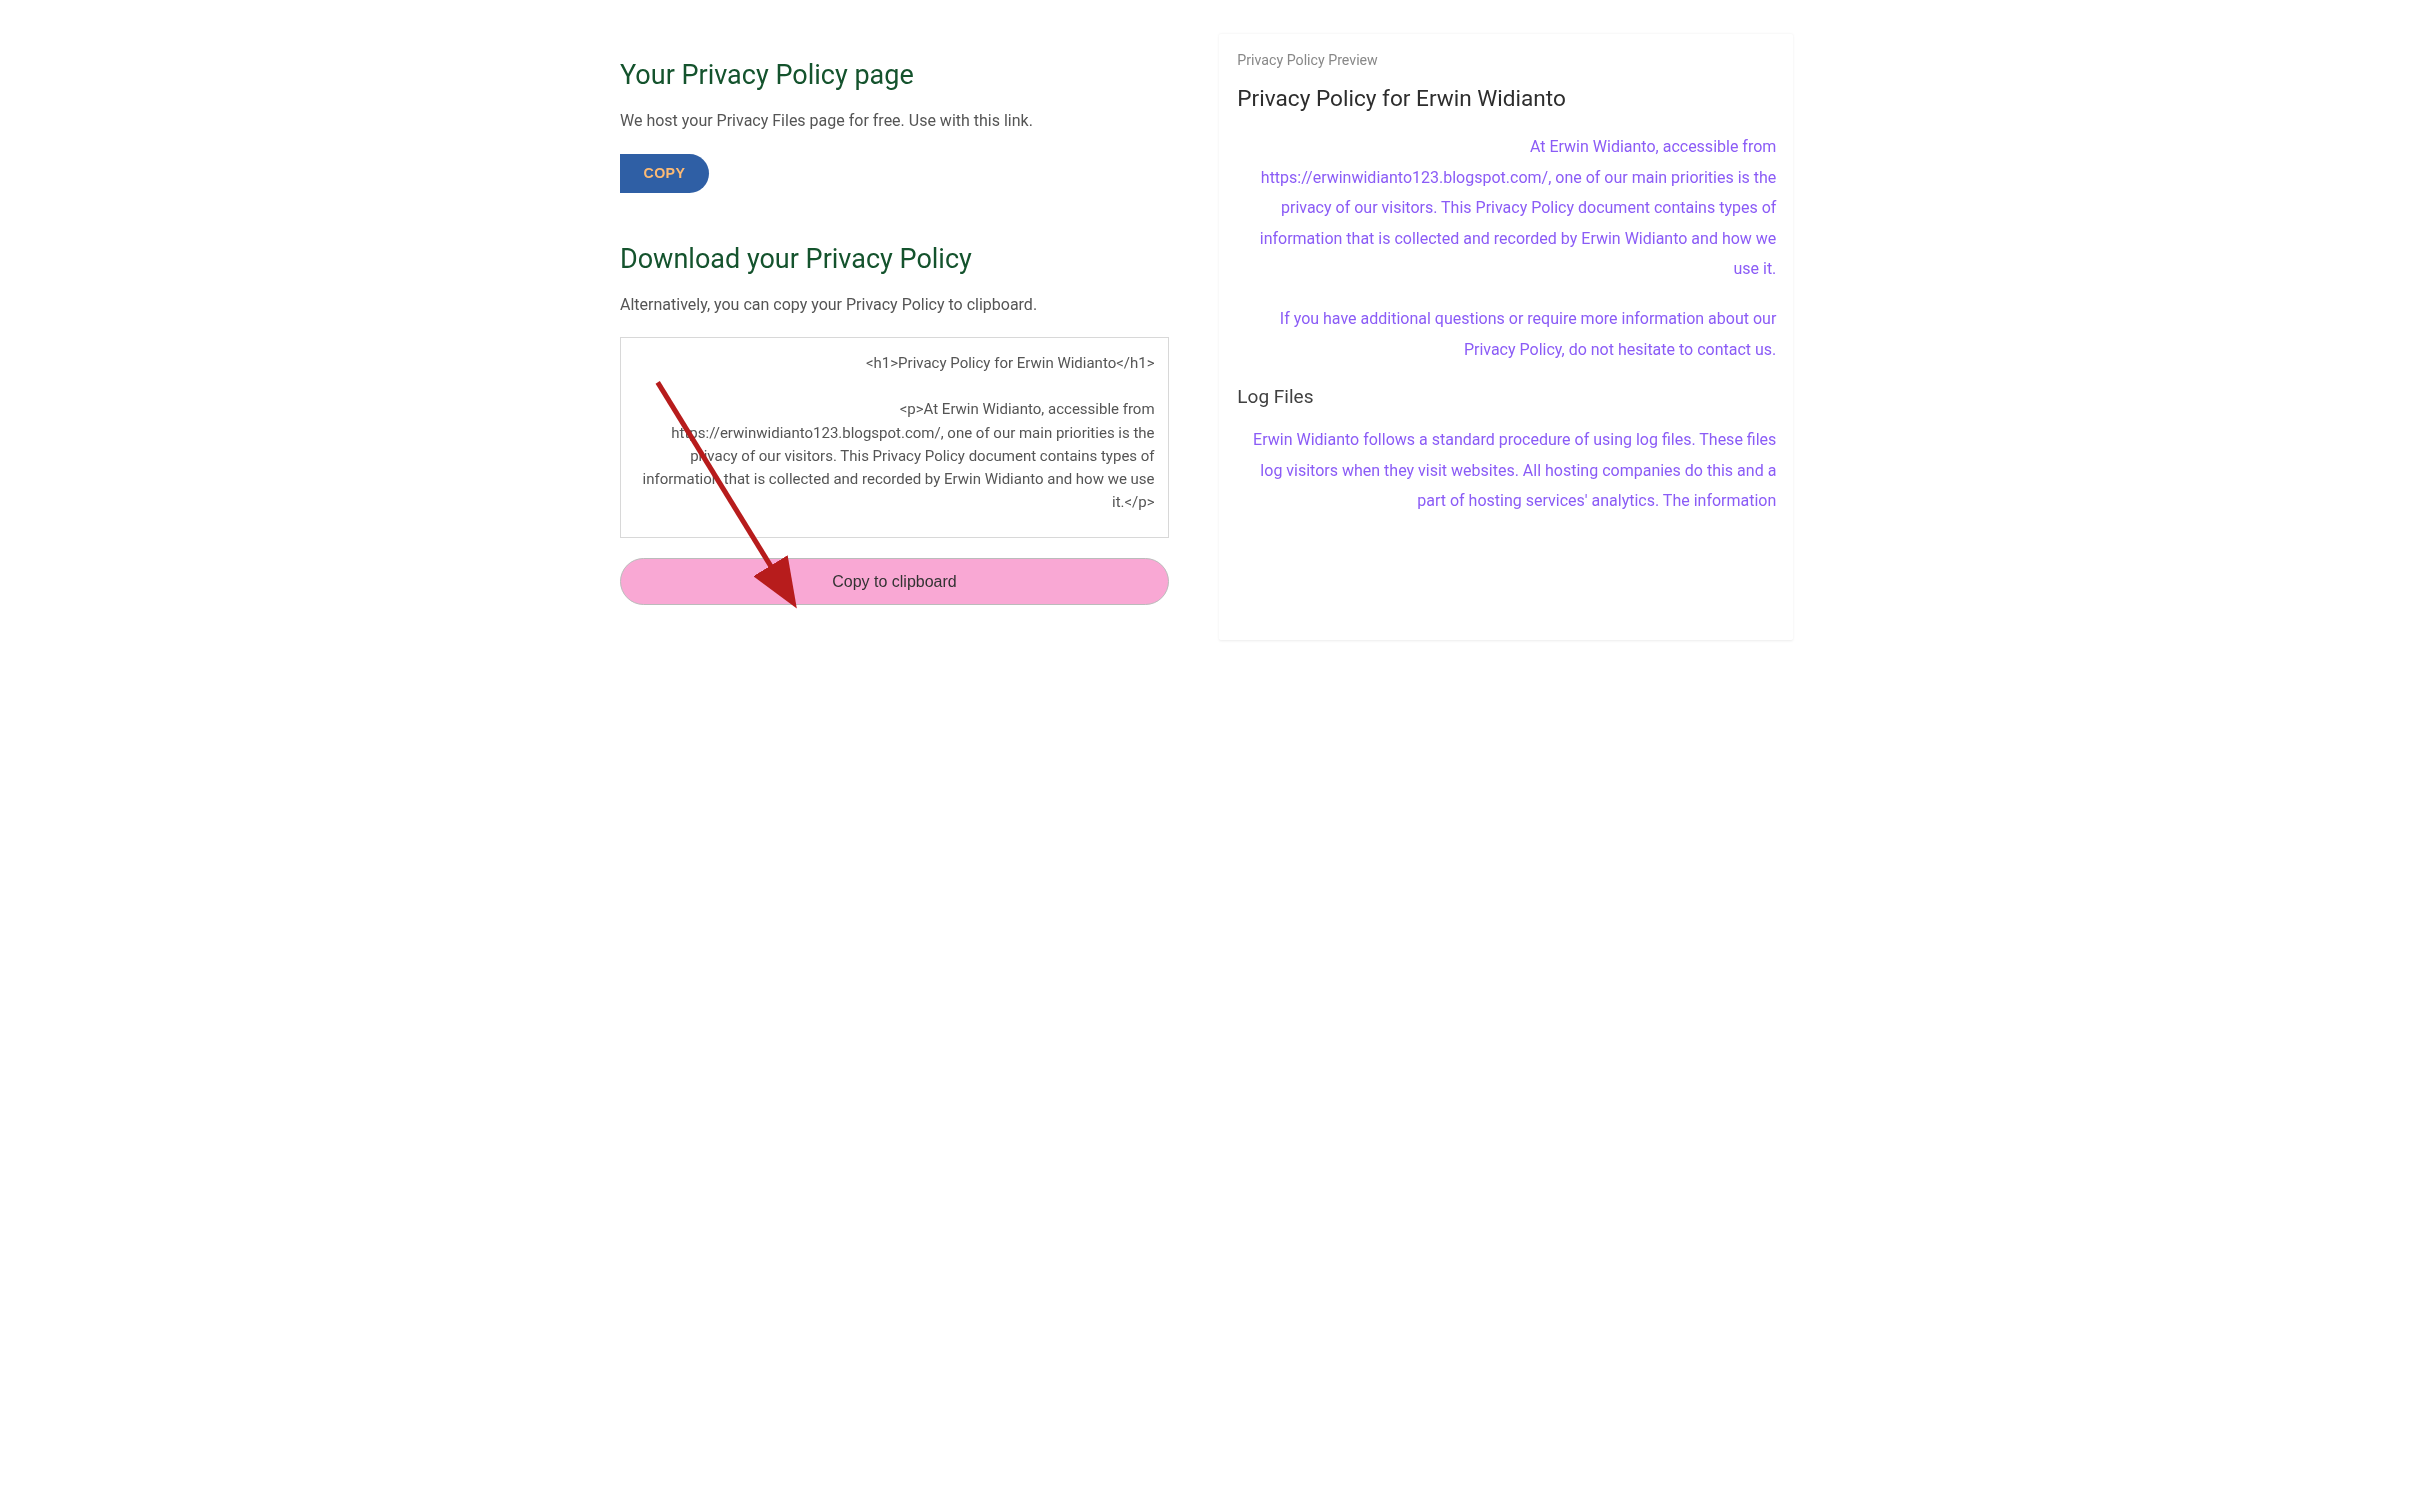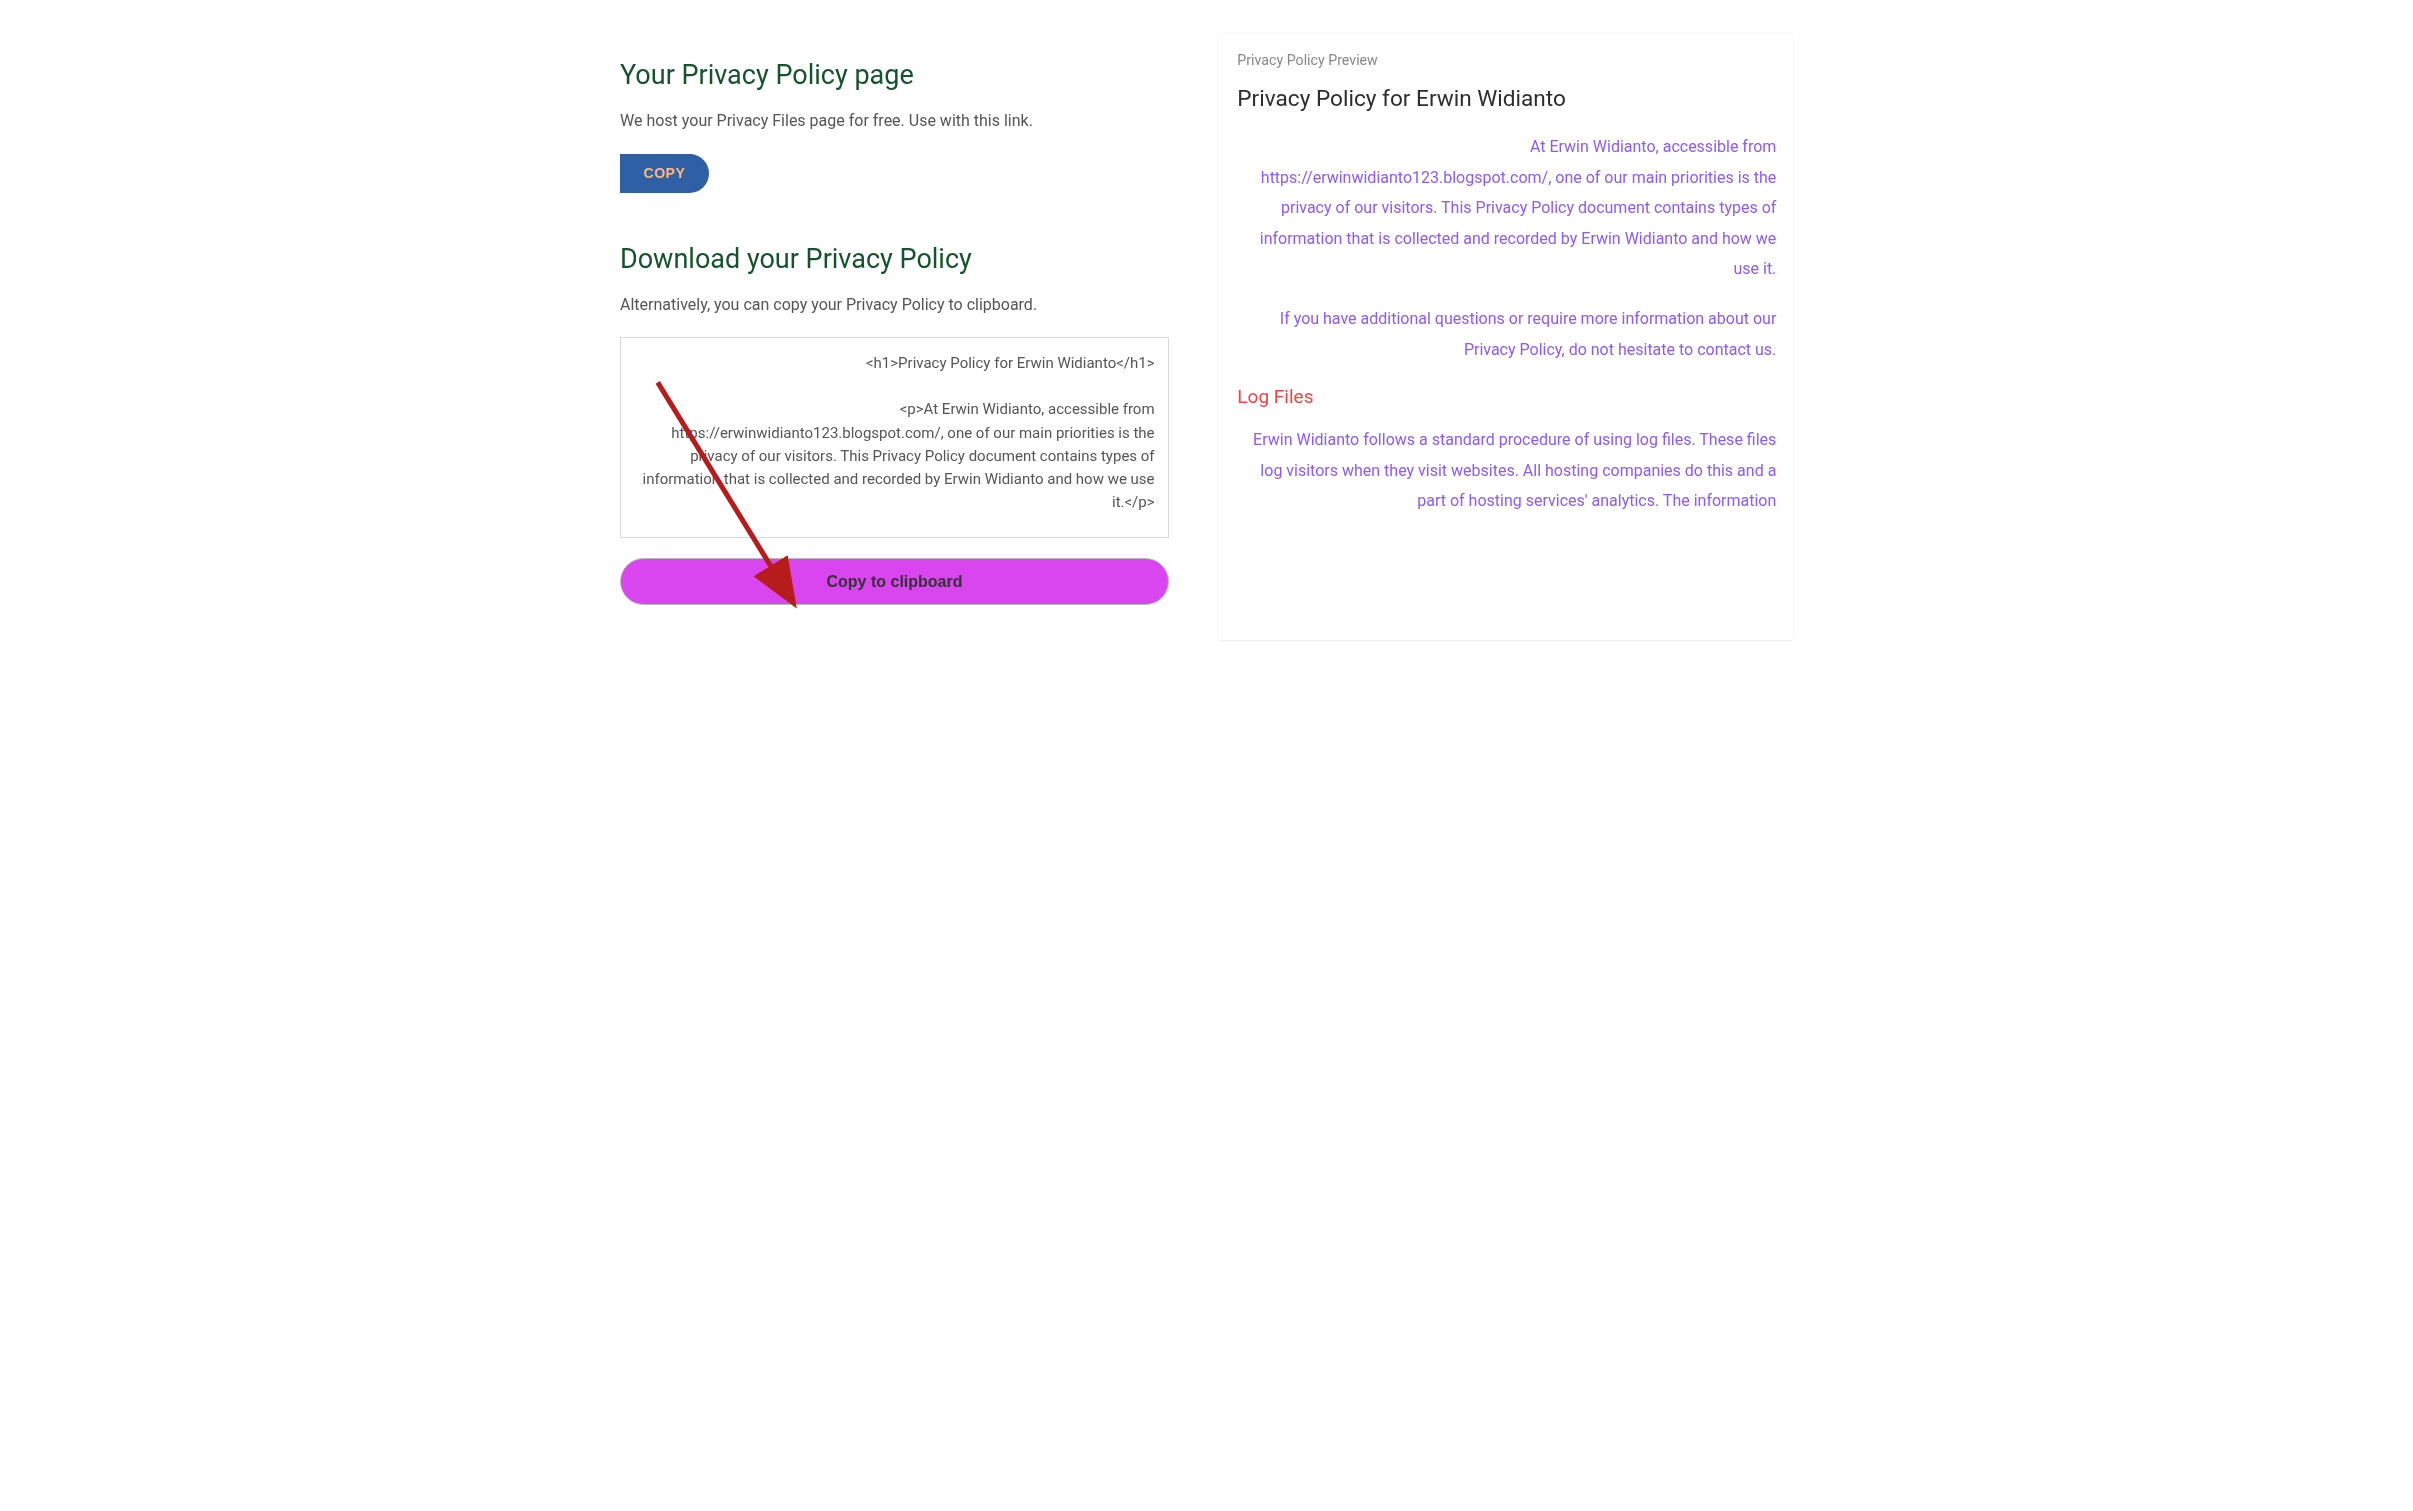--- a/index.html
+++ b/index.html
@@ -79,25 +79,25 @@
       color: #555;
       resize: none;
       font-family: inherit;
       margin-bottom: 17px;
       overflow-y: scroll;
       text-align: right;
     }
     .copy-clipboard-button {
       width: 100%;
       padding: 13.4px;
-      background: #d946ef;
+      background: #f9a8d4;
       border: 0.8px solid #bbb;
       border-radius: 84px;
       font-size: 16px;
-      font-weight: 700;
+      font-weight: 400;
       color: #333;
       cursor: pointer;
     }
     .preview-label {
       text-align: left;
       font-size: 14.2px;
       color: #888;
       margin-bottom: 17px;
     }
     .preview-content {
@@ -114,21 +114,21 @@
     .preview-p {
       font-size: 16px;
       line-height: 1.9;
       color: #8b5cf6;
       margin-bottom: 20px;
       text-align: right;
     }
     .preview-h2 {
       font-size: 19px;
       font-weight: 400;
-      color: #ef4444;
+      color: #404040;
       margin-bottom: 17px;
     }
     .arrow-annotation {
       position: absolute;
       pointer-events: none;
       z-index: 10;
     }
     ::-webkit-scrollbar {
       width: 13.4px;
     }

